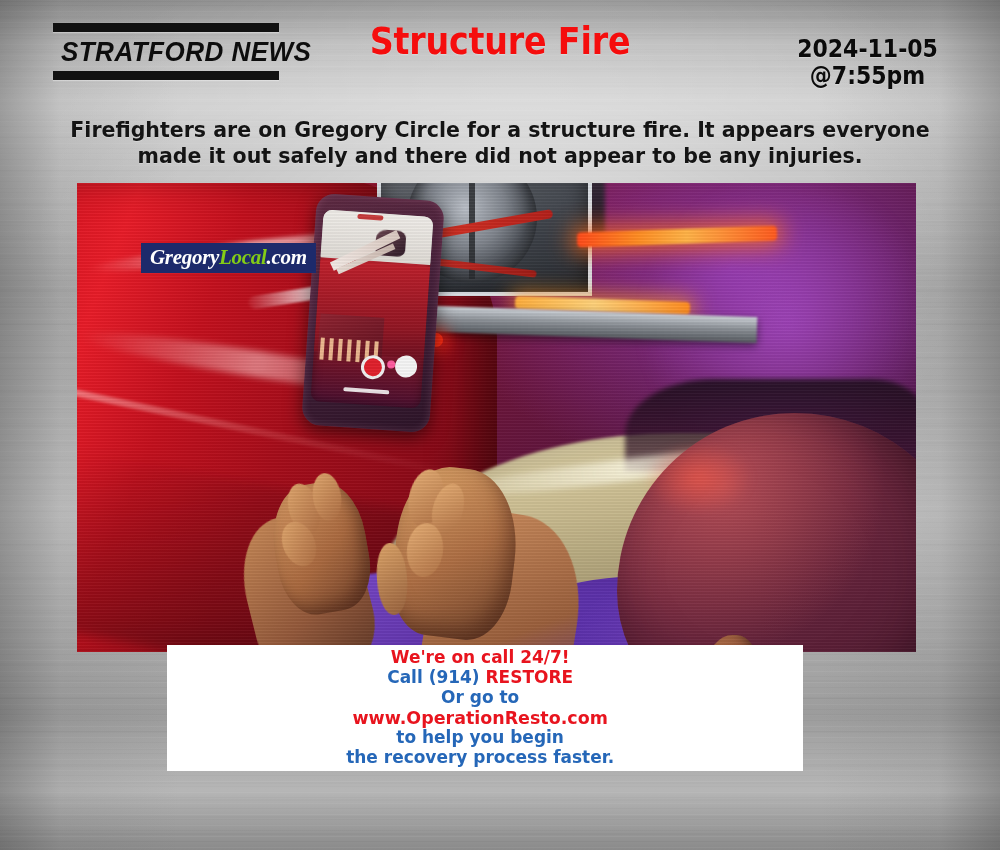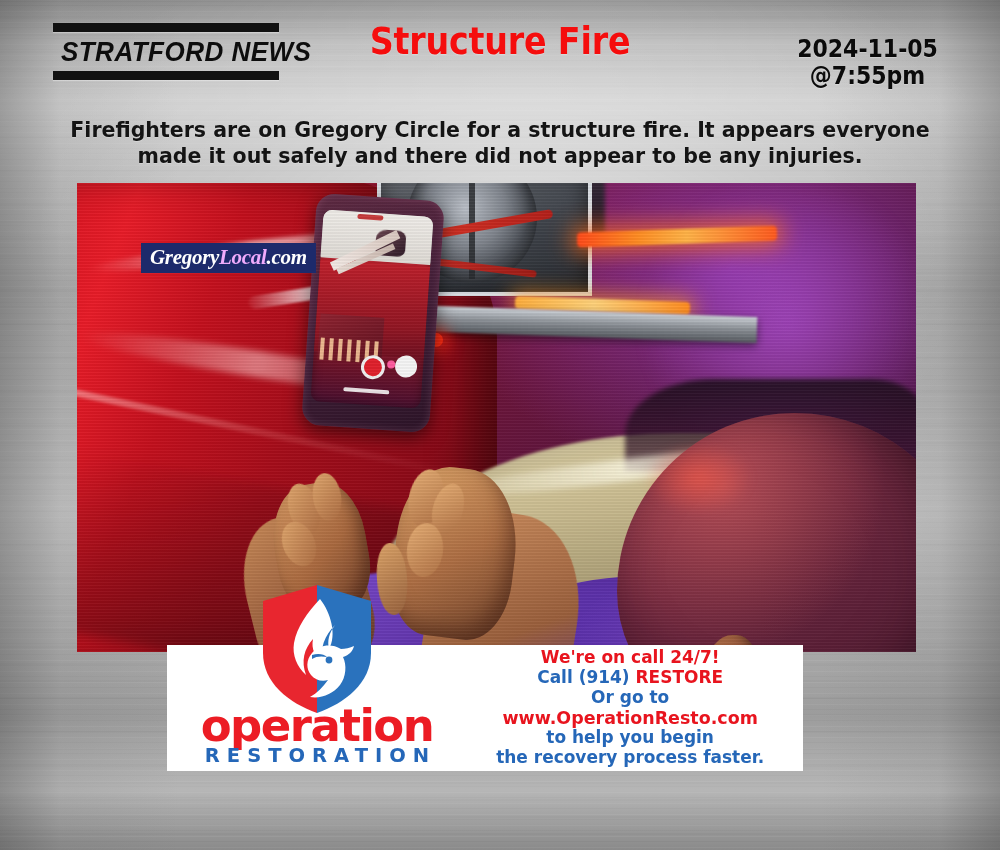--- a/index.html
+++ b/index.html
@@ -406,21 +406,21 @@
   .watermark {
     position:absolute; left:141px; top:243px;
     background:#1d2a6b; padding:4px 9px 5px;
     z-index:6; white-space:nowrap;
     font-family:"Liberation Serif", serif;
     font-weight:700; font-style:italic;
     font-size:21px; line-height:1;
     letter-spacing:-0.3px;
   }
   .wm-w { color:#ffffff; }
-  .wm-g { color:#f0abfc; }
+  .wm-g { color:#84cc16; }
 
   
   .ad {
     position:absolute; left:167px; top:645px;
     width:636px; height:126px;
     background:#ffffff; z-index:7;
     display:flex; align-items:center;
   }
   .ad-logo {
     position:relative; width:300px; height:100%;
@@ -545,48 +545,20 @@
 
     <div class="ph photo-grain"></div>
   </div>
 
   <div class="watermark">
     <span class="wm-w">Gregory</span><span class="wm-g">Local</span><span class="wm-w">.com</span>
   </div>
 
   <div class="ad">
 
-    <div class="ad-logo">
-      <div class="shield-wrap">
-        <svg viewBox="0 0 120 132" width="120" height="132" aria-hidden="true">
-
-          <path d="M60 2 L6 18 V70 C6 100 32 120 60 130 Z" fill="#e8262f"></path>
-
-          <path d="M60 2 L114 18 V70 C114 100 88 120 60 130 Z" fill="#2a72bd"></path>
-
-          <path d="M63 16 C50 30 40 44 37 60 C35 72 40 84 49 92
-                   C44 78 47 66 56 56 C54 66 58 74 66 80
-                   C62 66 68 52 78 42 C72 50 70 58 72 66
-                   C80 52 74 30 63 16 Z" fill="#ffffff"></path>
-
-          <path d="M84 66 C74 60 62 62 55 70 C49 77 49 86 54 92
-                   C58 97 65 99 71 97 C66 104 60 110 53 114
-                   C64 116 76 111 83 102 C89 94 90 82 86 74
-                   C92 72 96 68 97 63 C93 65 88 66 84 66 Z" fill="#ffffff"></path>
-
-          <circle cx="72" cy="77" r="3.4" fill="#2a72bd"></circle>
-
-          <path d="M55 72 C61 70 67 71 70 74 C65 73 59 73 55 76 Z" fill="#2a72bd"></path>
-        </svg>
-      </div>
-      <div class="wordmark">
-        <div class="wm-operation">operation</div>
-        <div class="wm-restoration">RESTORATION</div>
-      </div>
-    </div>
 
     <div class="ad-copy">
       <div class="line c-red">We're on call 24/7!</div>
       <div class="line"><span class="c-blue">Call (914)</span> <span class="c-red">RESTORE</span></div>
       <div class="line c-blue">Or go to</div>
       <div class="line c-red url">www.OperationResto.com</div>
       <div class="line c-blue">to help you begin</div>
       <div class="line c-blue">the recovery process faster.</div>
     </div>
 

